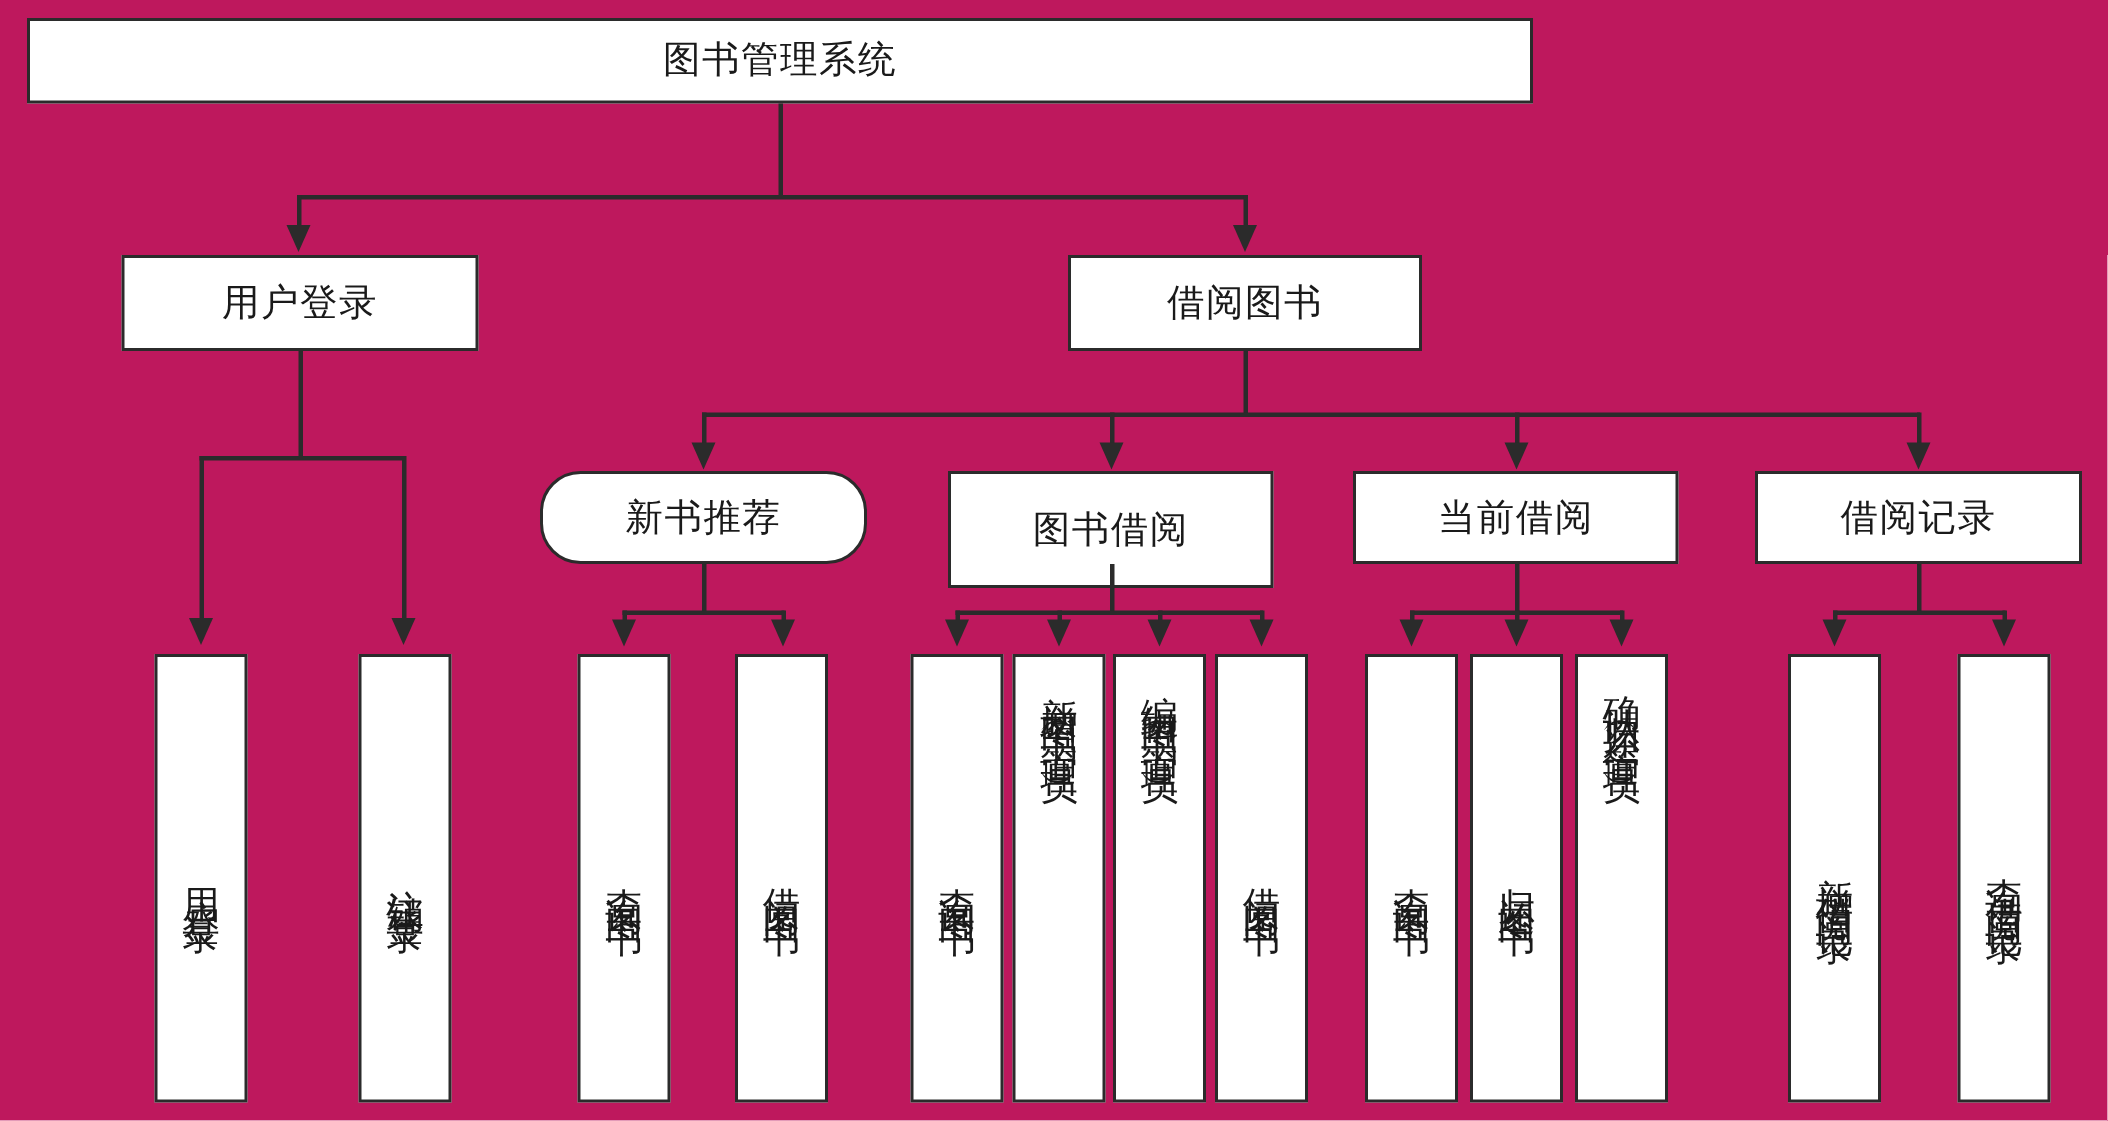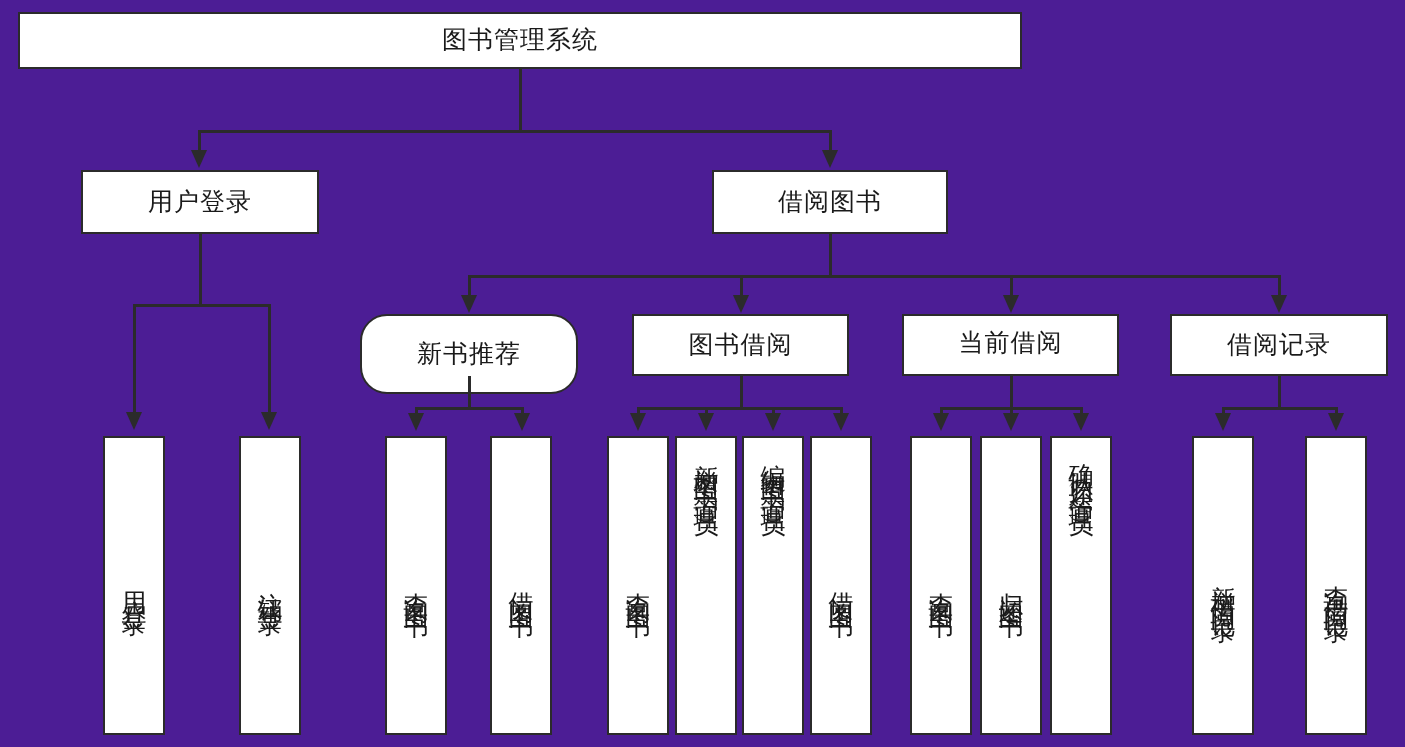--- a/index.html
+++ b/index.html
@@ -7,21 +7,21 @@
     padding: 0;
     background: #ffffff;
   }
   body {
     font-family: "DejaVu Sans", "Liberation Sans", sans-serif;
   }
   #canvas {
     position: relative;
     width: 1405px;
     height: 747px;
-    background: #4c1d95;
+    background: #be185d;
     overflow: hidden;
   }
   .node {
     position: absolute;
     box-sizing: border-box;
     border: 2.5px solid #2b2b2b;
     background: #ffffff;
     display: flex;
     align-items: center;
     justify-content: center;
@@ -125,27 +125,27 @@
   <div class="hline" style="left:468px; top:275px; width:812px;"></div>
   <div class="vline" style="left:468px; top:275px; height:22px;"></div>
   <div class="arrow" style="left:461px; top:295px;"></div>
   <div class="vline" style="left:740px; top:275px; height:22px;"></div>
   <div class="arrow" style="left:733px; top:295px;"></div>
   <div class="vline" style="left:1010px; top:275px; height:22px;"></div>
   <div class="arrow" style="left:1003px; top:295px;"></div>
   <div class="vline" style="left:1278px; top:275px; height:22px;"></div>
   <div class="arrow" style="left:1271px; top:295px;"></div>
 
-  <div class="node horiz" style="left:360px; top:314px; width:218px; height:80px;border-radius:27px;">
+  <div class="node horiz" style="left:360px; top:314px; width:218px; height:62px;border-radius:27px;">
     <span class="label">新书推荐</span>
   </div>
-  <div class="node horiz" style="left:632px; top:314px; width:217px; height:62px;">
+  <div class="node horiz" style="left:632px; top:314px; width:217px; height:78px;">
     <span class="label">图书借阅</span>
   </div>
-  <div class="node horiz" style="left:902px; top:314px; width:217px; height:62px;font-family:Liberation Mono, monospace;">
+  <div class="node horiz" style="left:902px; top:314px; width:217px; height:62px;">
     <span class="label">当前借阅</span>
   </div>
   <div class="node horiz" style="left:1170px; top:314px; width:218px; height:62px;">
     <span class="label">借阅记录</span>
   </div>
 
   <div class="vline" style="left:468px; top:376px; height:33px;"></div>
   <div class="hline" style="left:415px; top:407px; width:108px;"></div>
   <div class="vline" style="left:415px; top:407px; height:8px;"></div>
   <div class="arrow" style="left:408px; top:413px;"></div>

